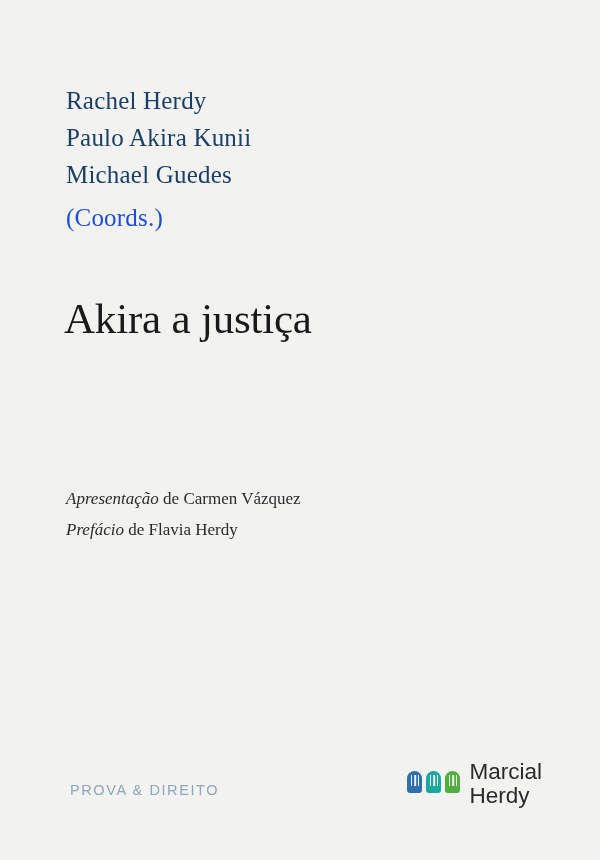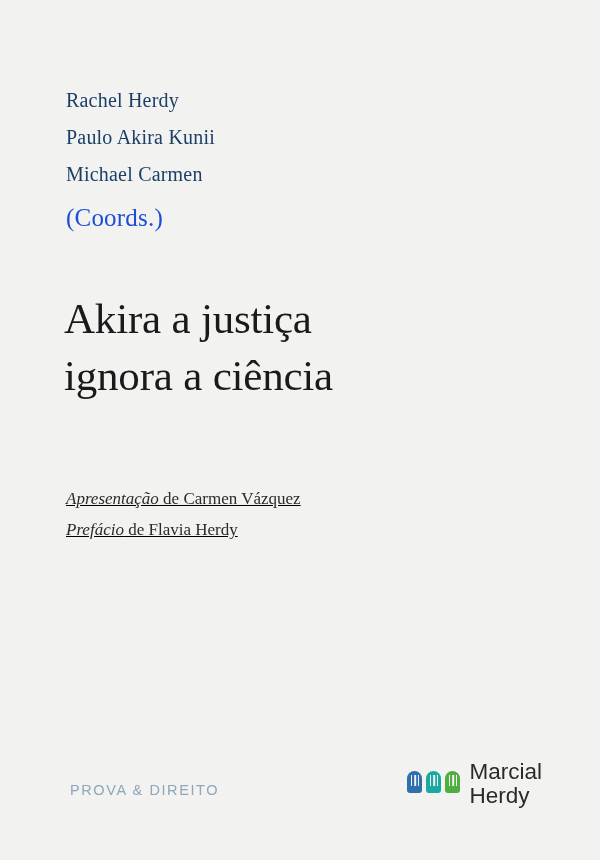--- a/index.html
+++ b/index.html
@@ -22,21 +22,21 @@
 
   
   .authors {
     position: absolute;
     left: 66px;
     top: 82px;
     width: 460px;
   }
   .author-line {
     font-family: "Liberation Serif", serif;
-    font-size: 20px;
+    font-size: 25px;
     line-height: 37px;
     color: #1b3f66;
     letter-spacing: 0.2px;
     font-weight: 400;
   }
   .coords-line {
     font-family: "Liberation Serif", serif;
     font-size: 25px;
     line-height: 37px;
     color: #1d4ed8;
@@ -59,21 +59,20 @@
     font-weight: 400;
     letter-spacing: -0.2px;
   }
 
   
   .credits {
     position: absolute;
     left: 66px;
     top: 483px;
     width: 470px;
-    text-decoration: underline;
   }
   .credit-line {
     font-family: "Liberation Serif", serif;
     font-size: 17px;
     line-height: 31px;
     color: #2b2b2b;
   }
   .credit-line .em {
     font-style: italic;
   }
@@ -151,27 +150,26 @@
   .publisher-name span { display: block; }
 </style>
 </head>
 <body>
 
 <div class="cover">
 
   <div class="authors">
     <div class="author-line">Rachel Herdy</div>
     <div class="author-line">Paulo Akira Kunii</div>
-    <div class="author-line">Michael Carmen</div>
+    <div class="author-line">Michael Guedes</div>
     <div class="coords-line">(Coords.)</div>
   </div>
 
   <div class="title">
     <div class="title-line">Akira a justiça</div>
-    <div class="title-line">ignora a ciência</div>
   </div>
 
   <div class="credits">
     <div class="credit-line"><span class="em">Apresentação</span><span> de Carmen Vázquez</span></div>
     <div class="credit-line"><span class="em">Prefácio</span><span> de Flavia Herdy</span></div>
   </div>
 
   <div class="series">PROVA &amp; DIREITO</div>
 
   <div class="publisher">

